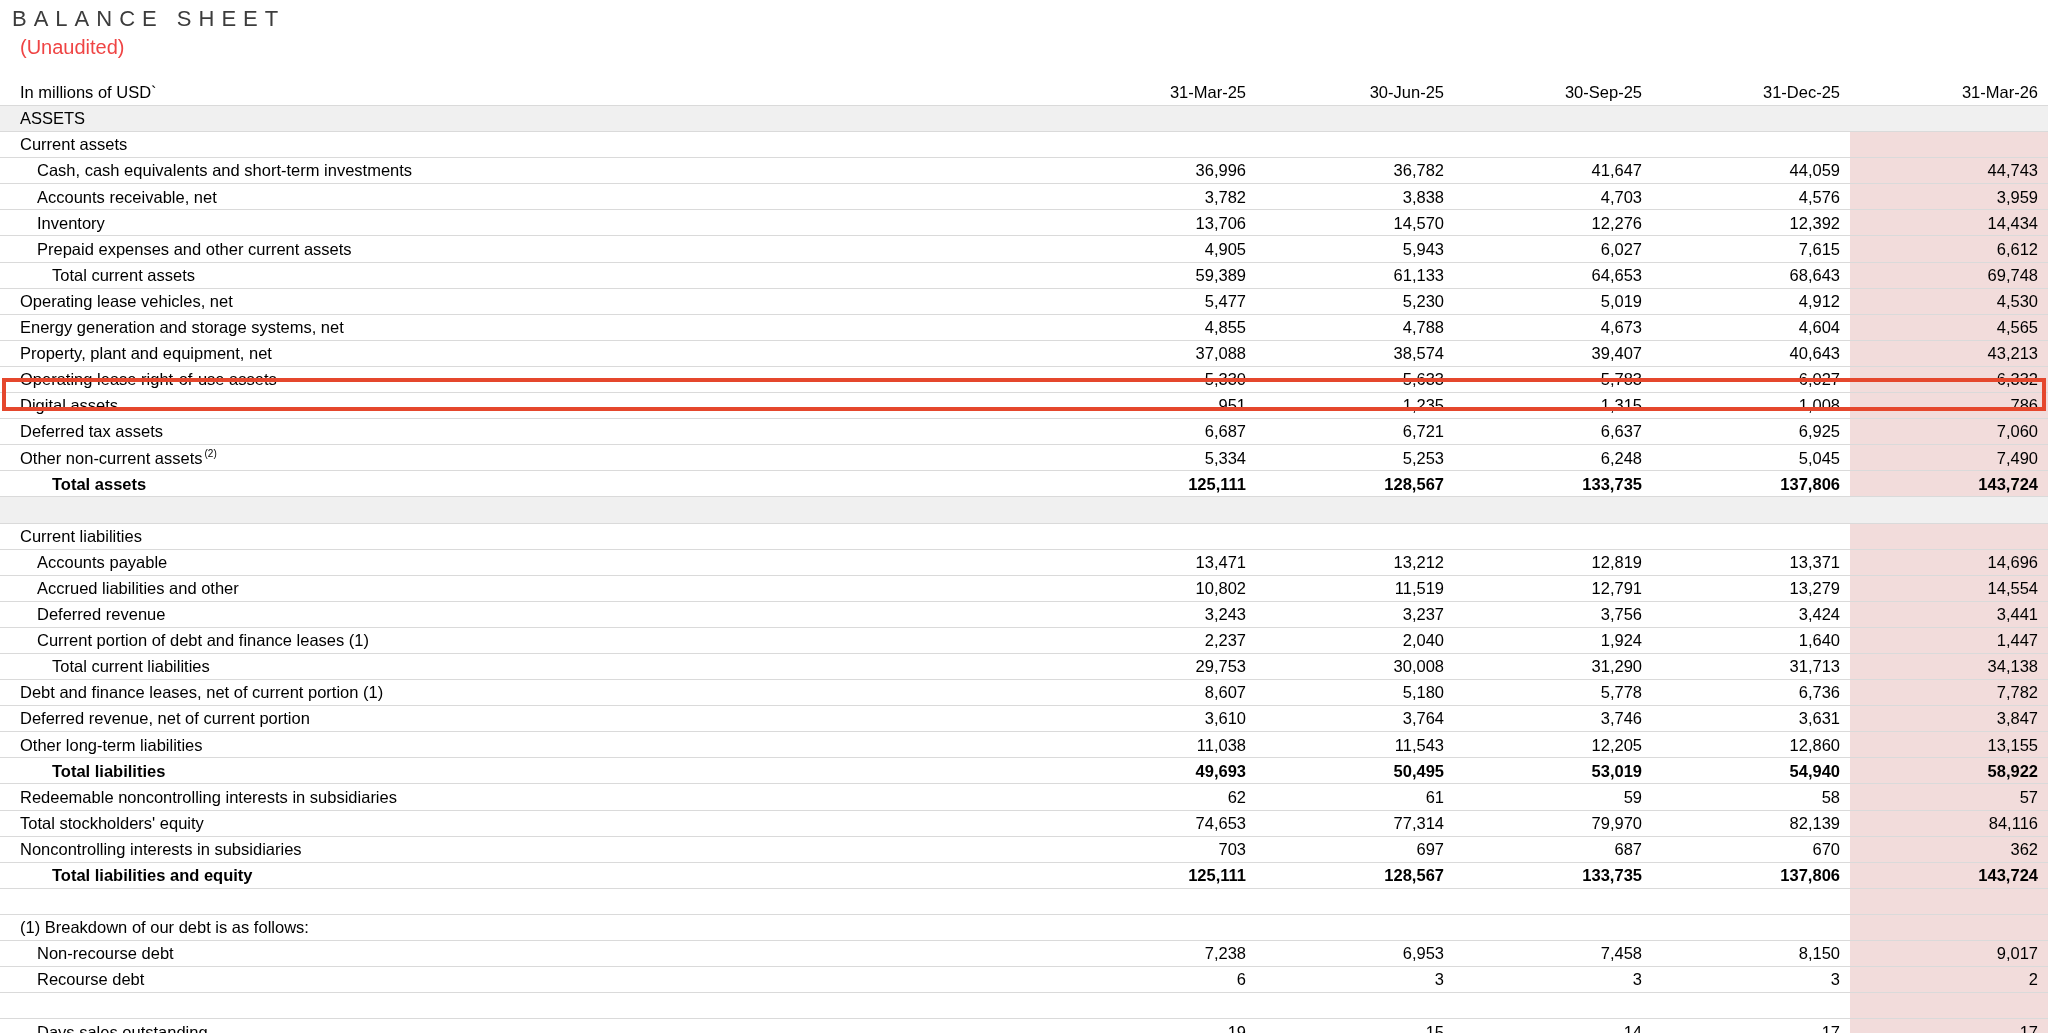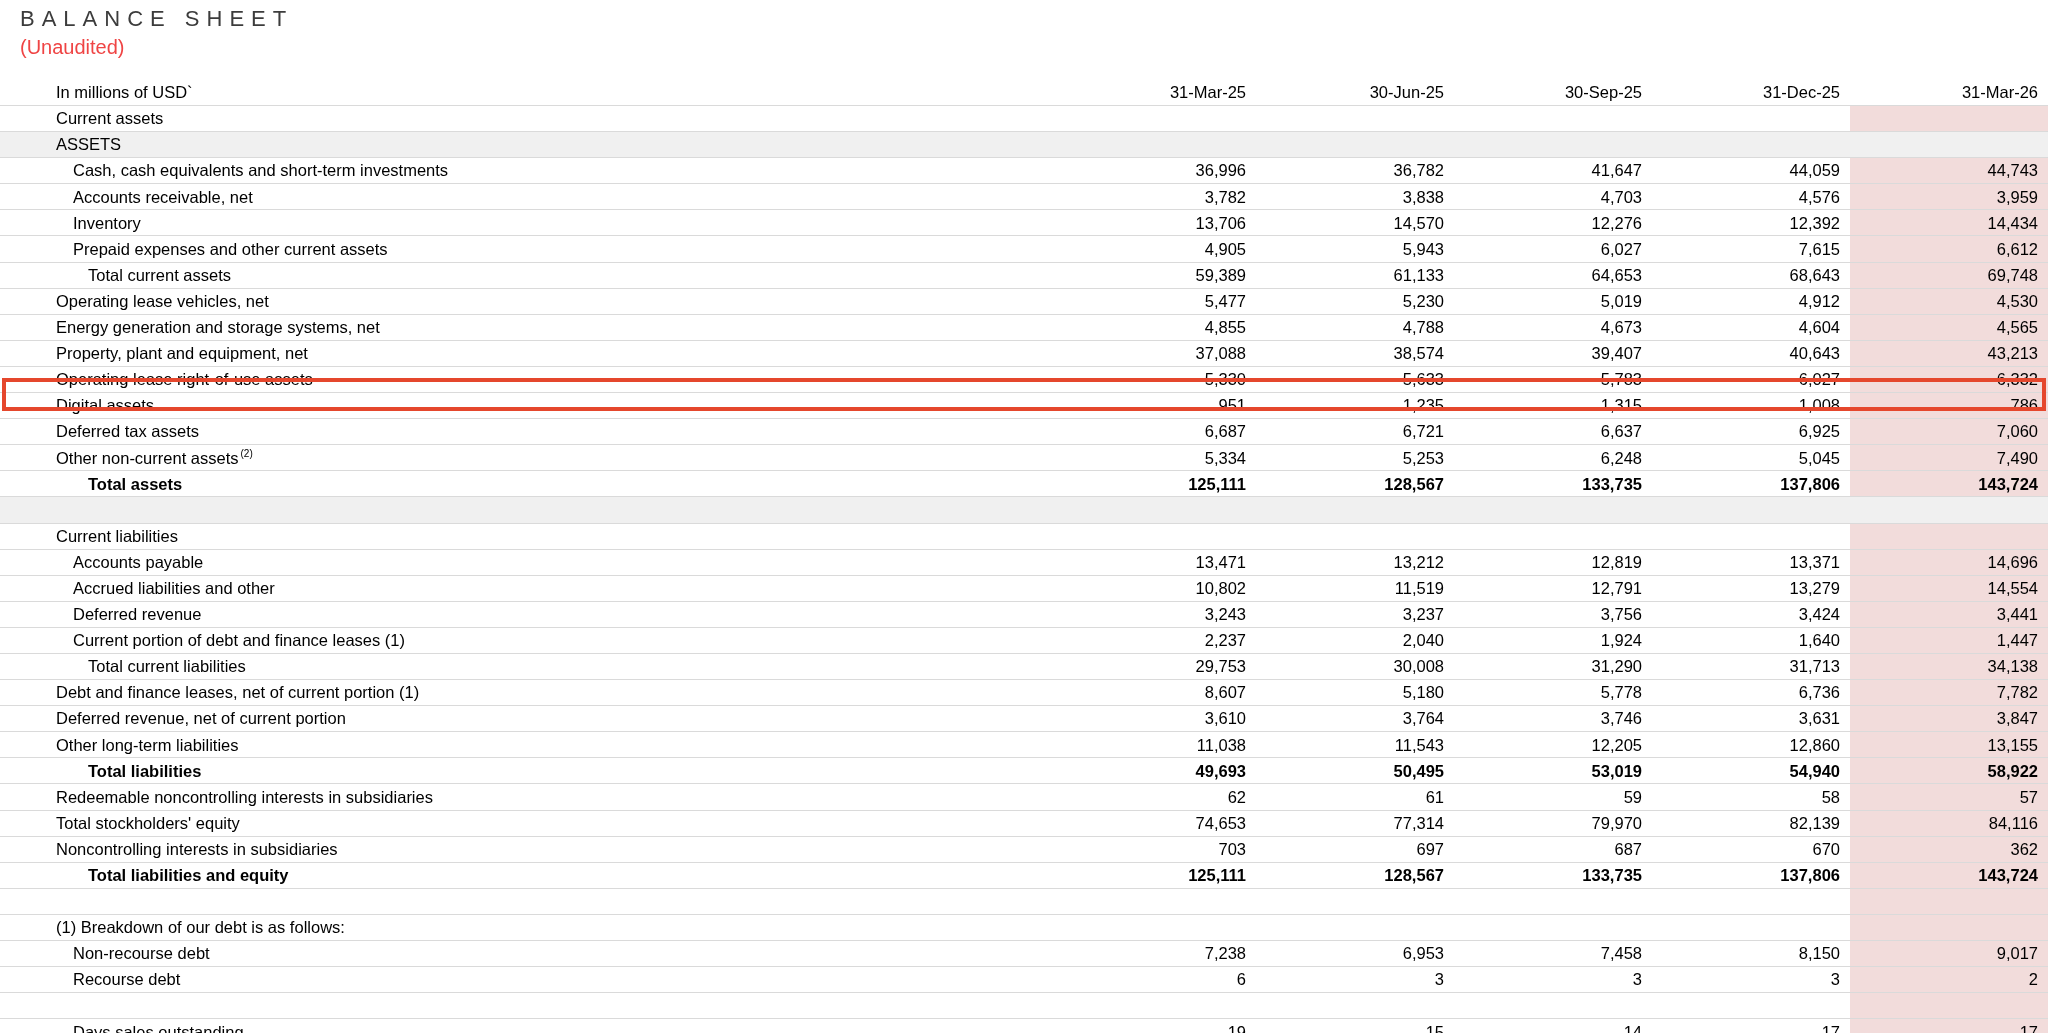--- a/index.html
+++ b/index.html
@@ -5,21 +5,21 @@
   html,body{margin:0;padding:0;background:#ffffff;}
   .sheet{
     position:relative;
     width:2048px;height:1033px;
     background:#fff;
     font-family:"Liberation Sans",sans-serif;
     color:#000;
     overflow:hidden;
   }
   .doc-title{
-    position:absolute;left:20px;top:6px;
+    position:absolute;left:12px;top:6px;
     font-size:22px;letter-spacing:7px;color:#3c3c3c;
     white-space:nowrap;
   }
   .doc-subtitle{
     position:absolute;left:20px;top:36px;
     font-size:20px;color:#ef4444;
     white-space:nowrap;
   }
   .fin-table{
     position:absolute;left:0;top:80px;width:2048px;
@@ -30,21 +30,21 @@
     align-items:center;
     border-bottom:1px solid var(--grid-line,#dadada);
     box-sizing:content-box;
     font-size:16.5px;
     line-height:1;
   }
   .row.header{height:25px;font-weight:400;}
   .row.section{background:var(--section-band-bg,#f0f0f0);}
   .row.bold{font-weight:700;}
   .cell{height:100%;display:flex;align-items:center;}
-  .cell.label{flex:1;padding-left:20px;white-space:nowrap;overflow:hidden;margin-left:36px;}
+  .cell.label{flex:1;padding-left:20px;white-space:nowrap;overflow:hidden;}
   .cell.label.ind1{padding-left:37px;}
   .cell.label.ind2{padding-left:52px;}
   .cell.num{
     width:198px;box-sizing:border-box;
     justify-content:flex-end;padding-right:10px;
     white-space:nowrap;
   }
   .cell.num.pink{background:var(--forecast-col-bg,#f2dcdb);}
   sup{font-size:10px;margin-left:2px;transform:translateY(-4px);}
   .highlight-box{
@@ -68,35 +68,35 @@
     <div class="row header">
       <div class="cell label">In millions of USD`</div>
 
     <div class="cell num">31-Mar-25</div>
         <div class="cell num">30-Jun-25</div>
         <div class="cell num">30-Sep-25</div>
         <div class="cell num">31-Dec-25</div>
         <div class="cell num">31-Mar-26</div>
       </div>
     <div>
-        <div class="row">
-          <div class="cell label">Current assets</div>
-          <div class="cell num"></div>
-          <div class="cell num"></div>
-          <div class="cell num"></div>
-          <div class="cell num"></div>
-          <div class="cell num pink"></div>
-        </div>
         <div class="row section">
           <div class="cell label">ASSETS</div>
           <div class="cell num"></div>
           <div class="cell num"></div>
           <div class="cell num"></div>
           <div class="cell num"></div>
           <div class="cell num"></div>
+        </div>
+        <div class="row">
+          <div class="cell label">Current assets</div>
+          <div class="cell num"></div>
+          <div class="cell num"></div>
+          <div class="cell num"></div>
+          <div class="cell num"></div>
+          <div class="cell num pink"></div>
         </div>
         <div class="row">
           <div class="cell label ind1">Cash, cash equivalents and short-term investments</div>
           <div class="cell num">36,996</div>
           <div class="cell num">36,782</div>
           <div class="cell num">41,647</div>
           <div class="cell num">44,059</div>
           <div class="cell num pink">44,743</div>
         </div>
         <div class="row">

